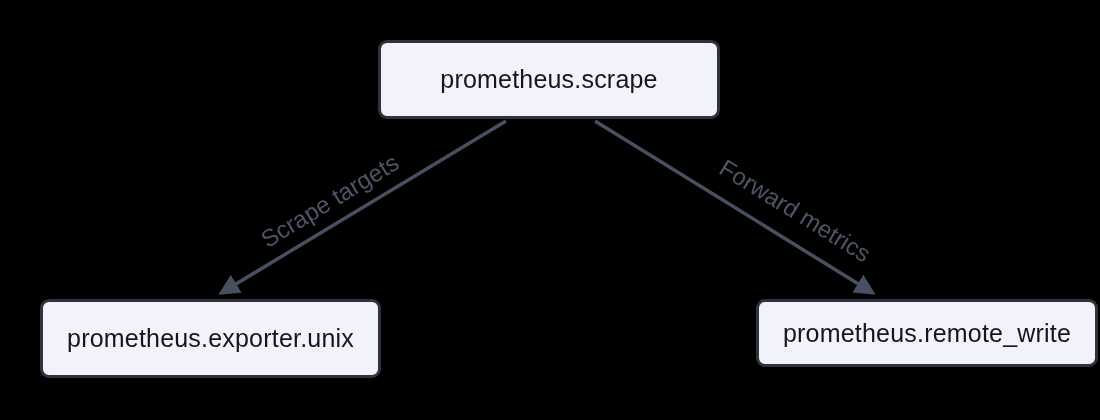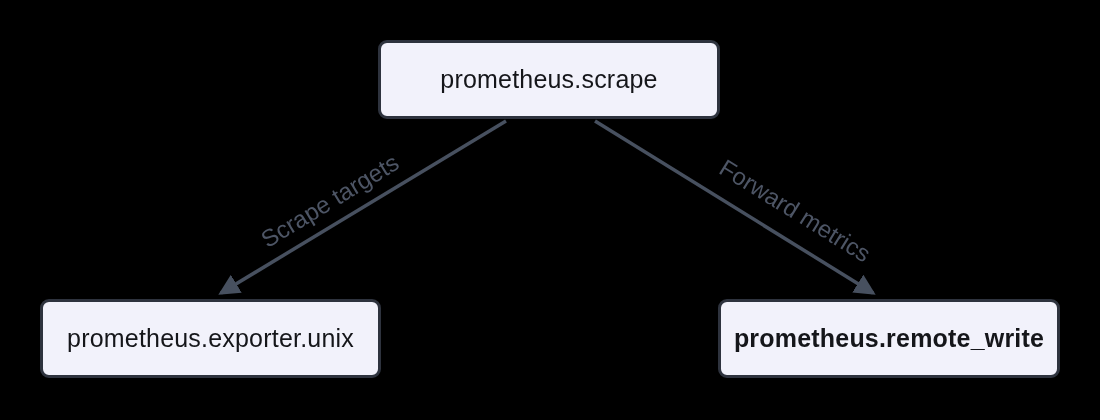--- a/index.html
+++ b/index.html
@@ -30,21 +30,21 @@
     border-radius: 9px;
     display: flex;
     align-items: center;
     justify-content: center;
     font-size: 25px;
     color: var(--node-text, #15161a);
     letter-spacing: 0.2px;
   }
   .node-scrape        { left: 378px; top: 40px;  width: 342px; height: 79px; }
   .node-exporter-unix { left: 40px;  top: 299px; width: 341px; height: 79px; }
-  .node-remote-write  { left: 718px; top: 299px; width: 342px; height: 79px; font-weight: bold; }
+  .node-remote-write  { left: 756px; top: 299px; width: 342px; height: 68px; }
   .edge-label {
     position: absolute;
     font-size: 24px;
     color: var(--edge-label, #4d5565);
     white-space: nowrap;
     transform-origin: center center;
   }
   .edge-label-scrape-targets {
     left: 330px; top: 201px;
     transform: translate(-50%, -50%) rotate(-31.3deg);

